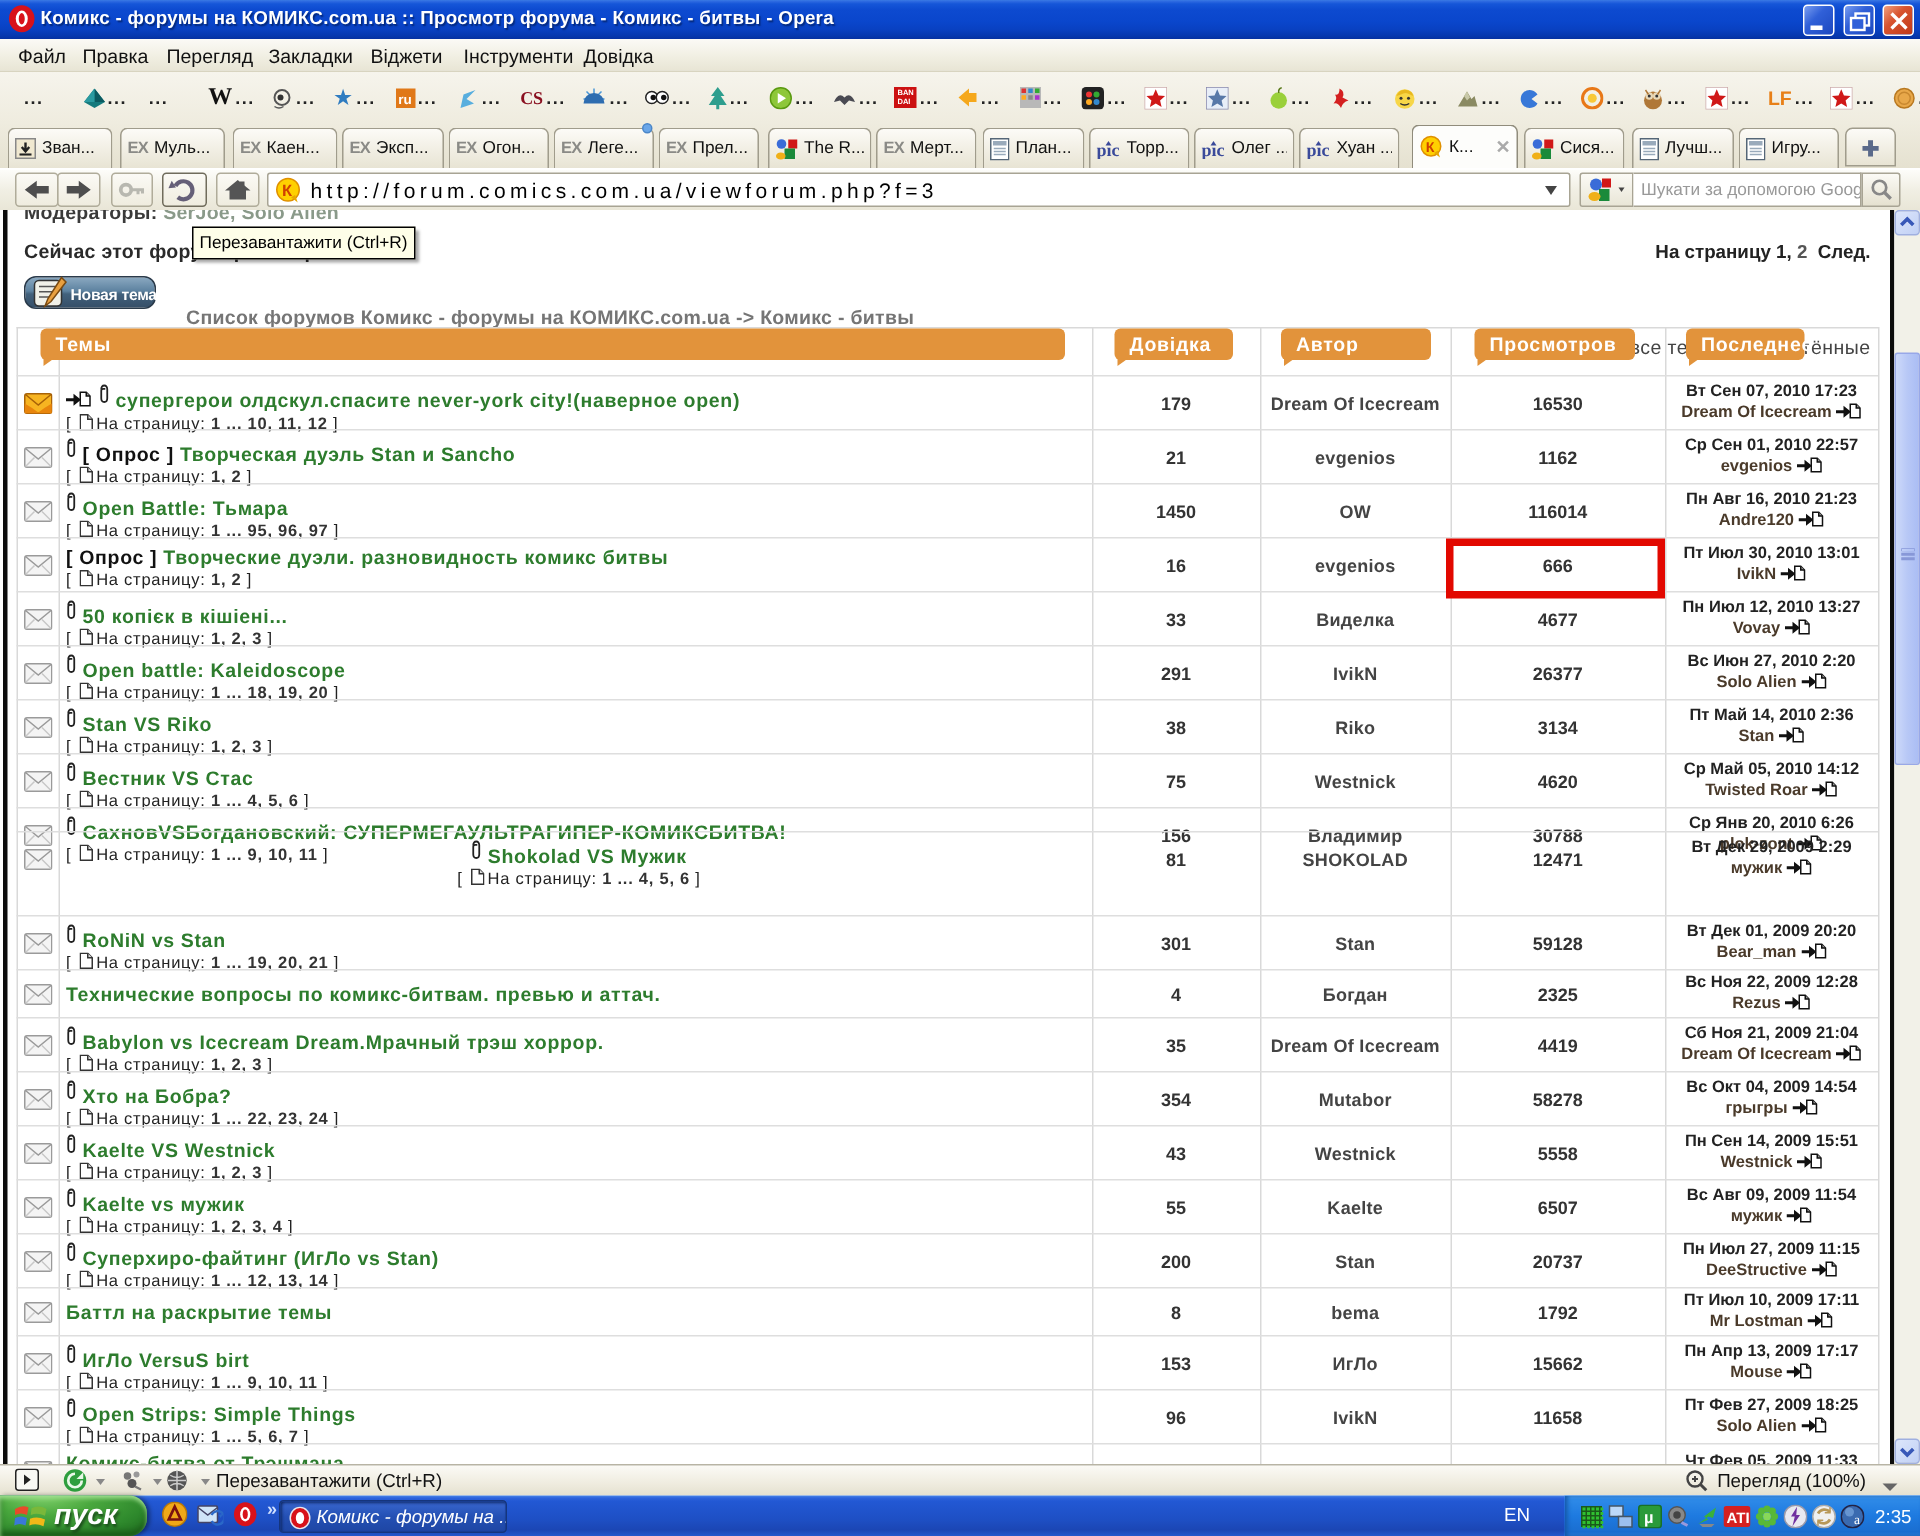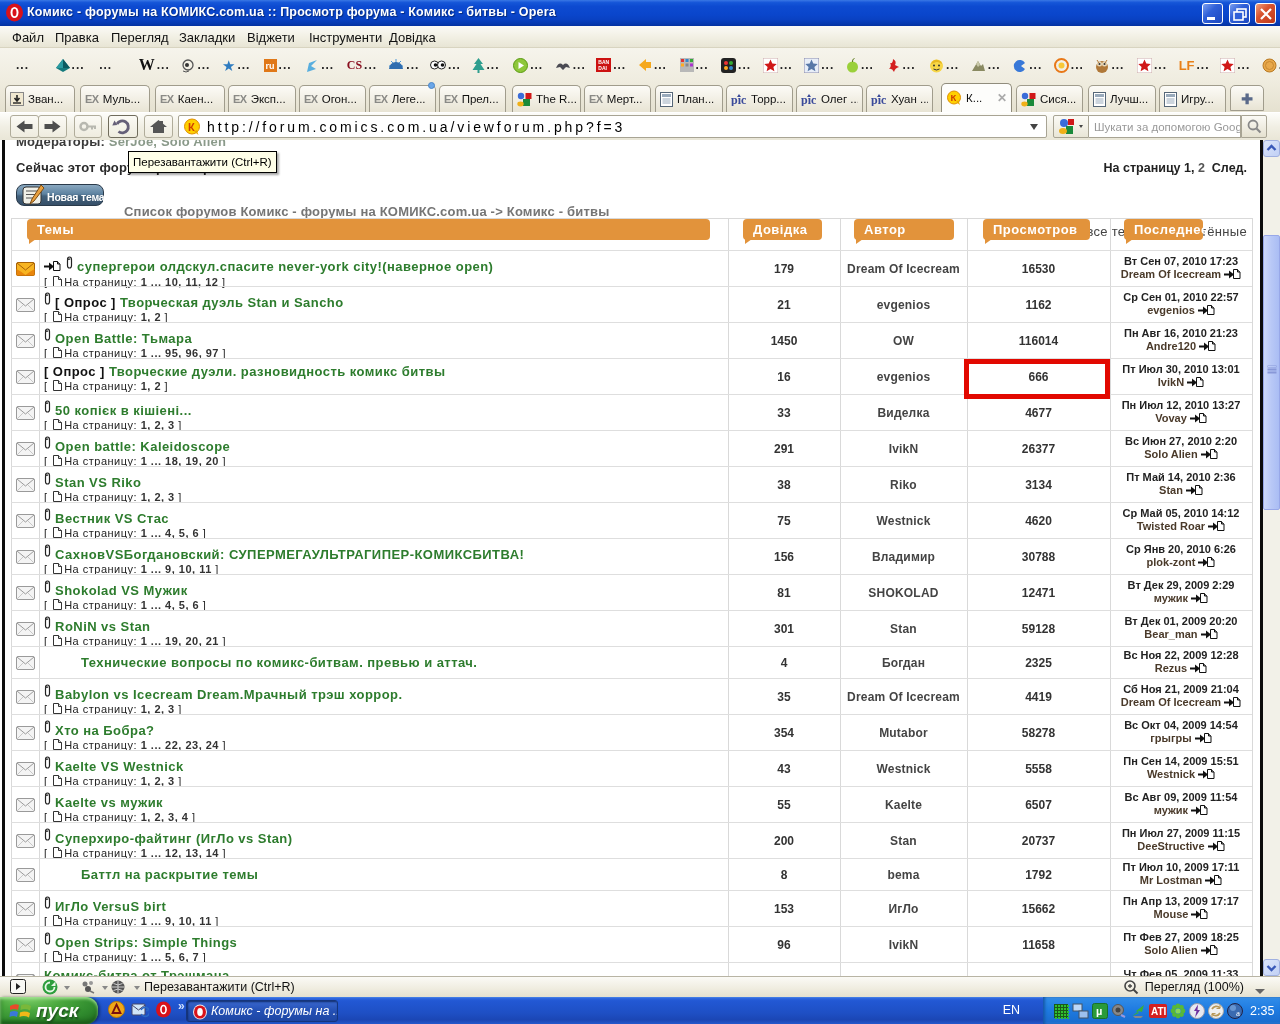--- a/index.html
+++ b/index.html
@@ -64,21 +64,21 @@
 #tip { position:absolute; left:128px; top:151px; height:22px; white-space:nowrap; background:#fefee8; border:1px solid #000; box-shadow:2px 2px 2px rgba(0,0,0,0.35); font-size:11.5px; color:#000; padding:4px 4px 0 4px; z-index:5; }
 
 
 .vline { position:absolute; top:218px; width:1px; background:#d9d9d9; height:758px; }
 .hdrrow { position:absolute; left:11px; top:218px; width:1241px; height:32px; border-top:1px solid #d9d9d9; }
 .otag { position:absolute; background:#e2933b; border-radius:4px; color:#fff; font-size:13px; font-weight:bold; letter-spacing:0.5px; padding:3px 10px 0 10px; height:21px; }
 .otag:after { content:""; position:absolute; left:2px; bottom:-4px; width:0; height:0; border-top:5px solid #e2933b; border-right:7px solid transparent; }
 .row { position:absolute; left:11px; width:1241px; border-top:1px solid #dedede; }
 .c-ic { position:absolute; left:0; top:0; bottom:0; width:29px; display:flex; align-items:center; justify-content:center; }
 .c-t { position:absolute; left:33px; top:0; bottom:0; width:684px; padding-top:5px; }
-.c-t.one { display:flex; align-items:center; padding-top:0;margin-left:37px; }
+.c-t.one { display:flex; align-items:center; padding-top:0; }
 .t1 { font-size:13px; font-weight:bold; color:#2d7c2d; letter-spacing:0.45px; white-space:nowrap; line-height:15px; }
 .t1 .pfx { color:#111; }
 .t1 .tt { color:#2d7c2d; }
 .clip { display:inline-block; vertical-align:2px; }
 .goic { display:inline-block; margin-right:5px; vertical-align:-1px; }
 .pg { font-size:11px; color:#222; margin-top:1px; letter-spacing:0.5px; }
 .pg b { color:#333; }
 .pgi { display:inline-block; vertical-align:-1px; margin:0 2px; }
 .c-r { position:absolute; left:717px; top:0; bottom:0; width:112px; display:flex; align-items:center; justify-content:center; font-size:12px; font-weight:bold; color:#333; }
 .c-a { position:absolute; left:829px; top:0; bottom:0; width:127px; display:flex; align-items:center; justify-content:center; font-size:12px; font-weight:bold; color:#444; letter-spacing:0.2px; }
@@ -806,21 +806,21 @@
           <div class="c-v">30788</div>
           <div class="c-l">
             <div class="d1">Ср Янв 20, 2010 6:26</div>
             <div class="d2">plok-zont <span class="goic2"><svg width="17" height="12" viewBox="0 0 17 12">
                   <path d="M0 5.5 h5 v-3 l5 4 -5 4 v-3 h-5 z" fill="#111"></path>
                   <path d="M9.5 1.5 h4 l2.5 2.5 v6.5 h-6.5 z" fill="#fff" stroke="#111"></path>
                   <path d="M13.5 1.5 v2.5 h2.5" fill="#999" stroke="#111"></path>
                 </svg></span></div>
           </div>
         </div>
-<div class="row" style="top:574px;height:36px;">
+<div class="row" style="top:554px;height:36px;text-align:center;">
           <div class="c-ic">
             <svg width="19" height="14" viewBox="0 0 19 14">
               <rect x="0.5" y="0.5" width="18" height="13" rx="1.5" fill="#f4f4f4" stroke="#9a9a9a"></rect>
               <path d="M1 1 L9.5 8 L18 1" fill="none" stroke="#9a9a9a"></path>
               <path d="M1 13 L7 7 M18 13 L12 7" fill="none" stroke="#c8c8c8"></path>
             </svg>
           </div>
           <div class="c-t">
             <div class="t1"><span class="clip"><svg width="7" height="13" viewBox="0 0 7 13">
                   <path d="M1.5 3.5 Q1.5 1 3.5 1 Q5.5 1 5.5 3.5 L5.5 9.5 Q5.5 12 3.5 12 Q1.5 12 1.5 9.5 L1.5 4.5 Q1.5 3.2 2.8 3.2 L4.2 3.2" fill="none" stroke="#222" stroke-width="1.2"></path>

